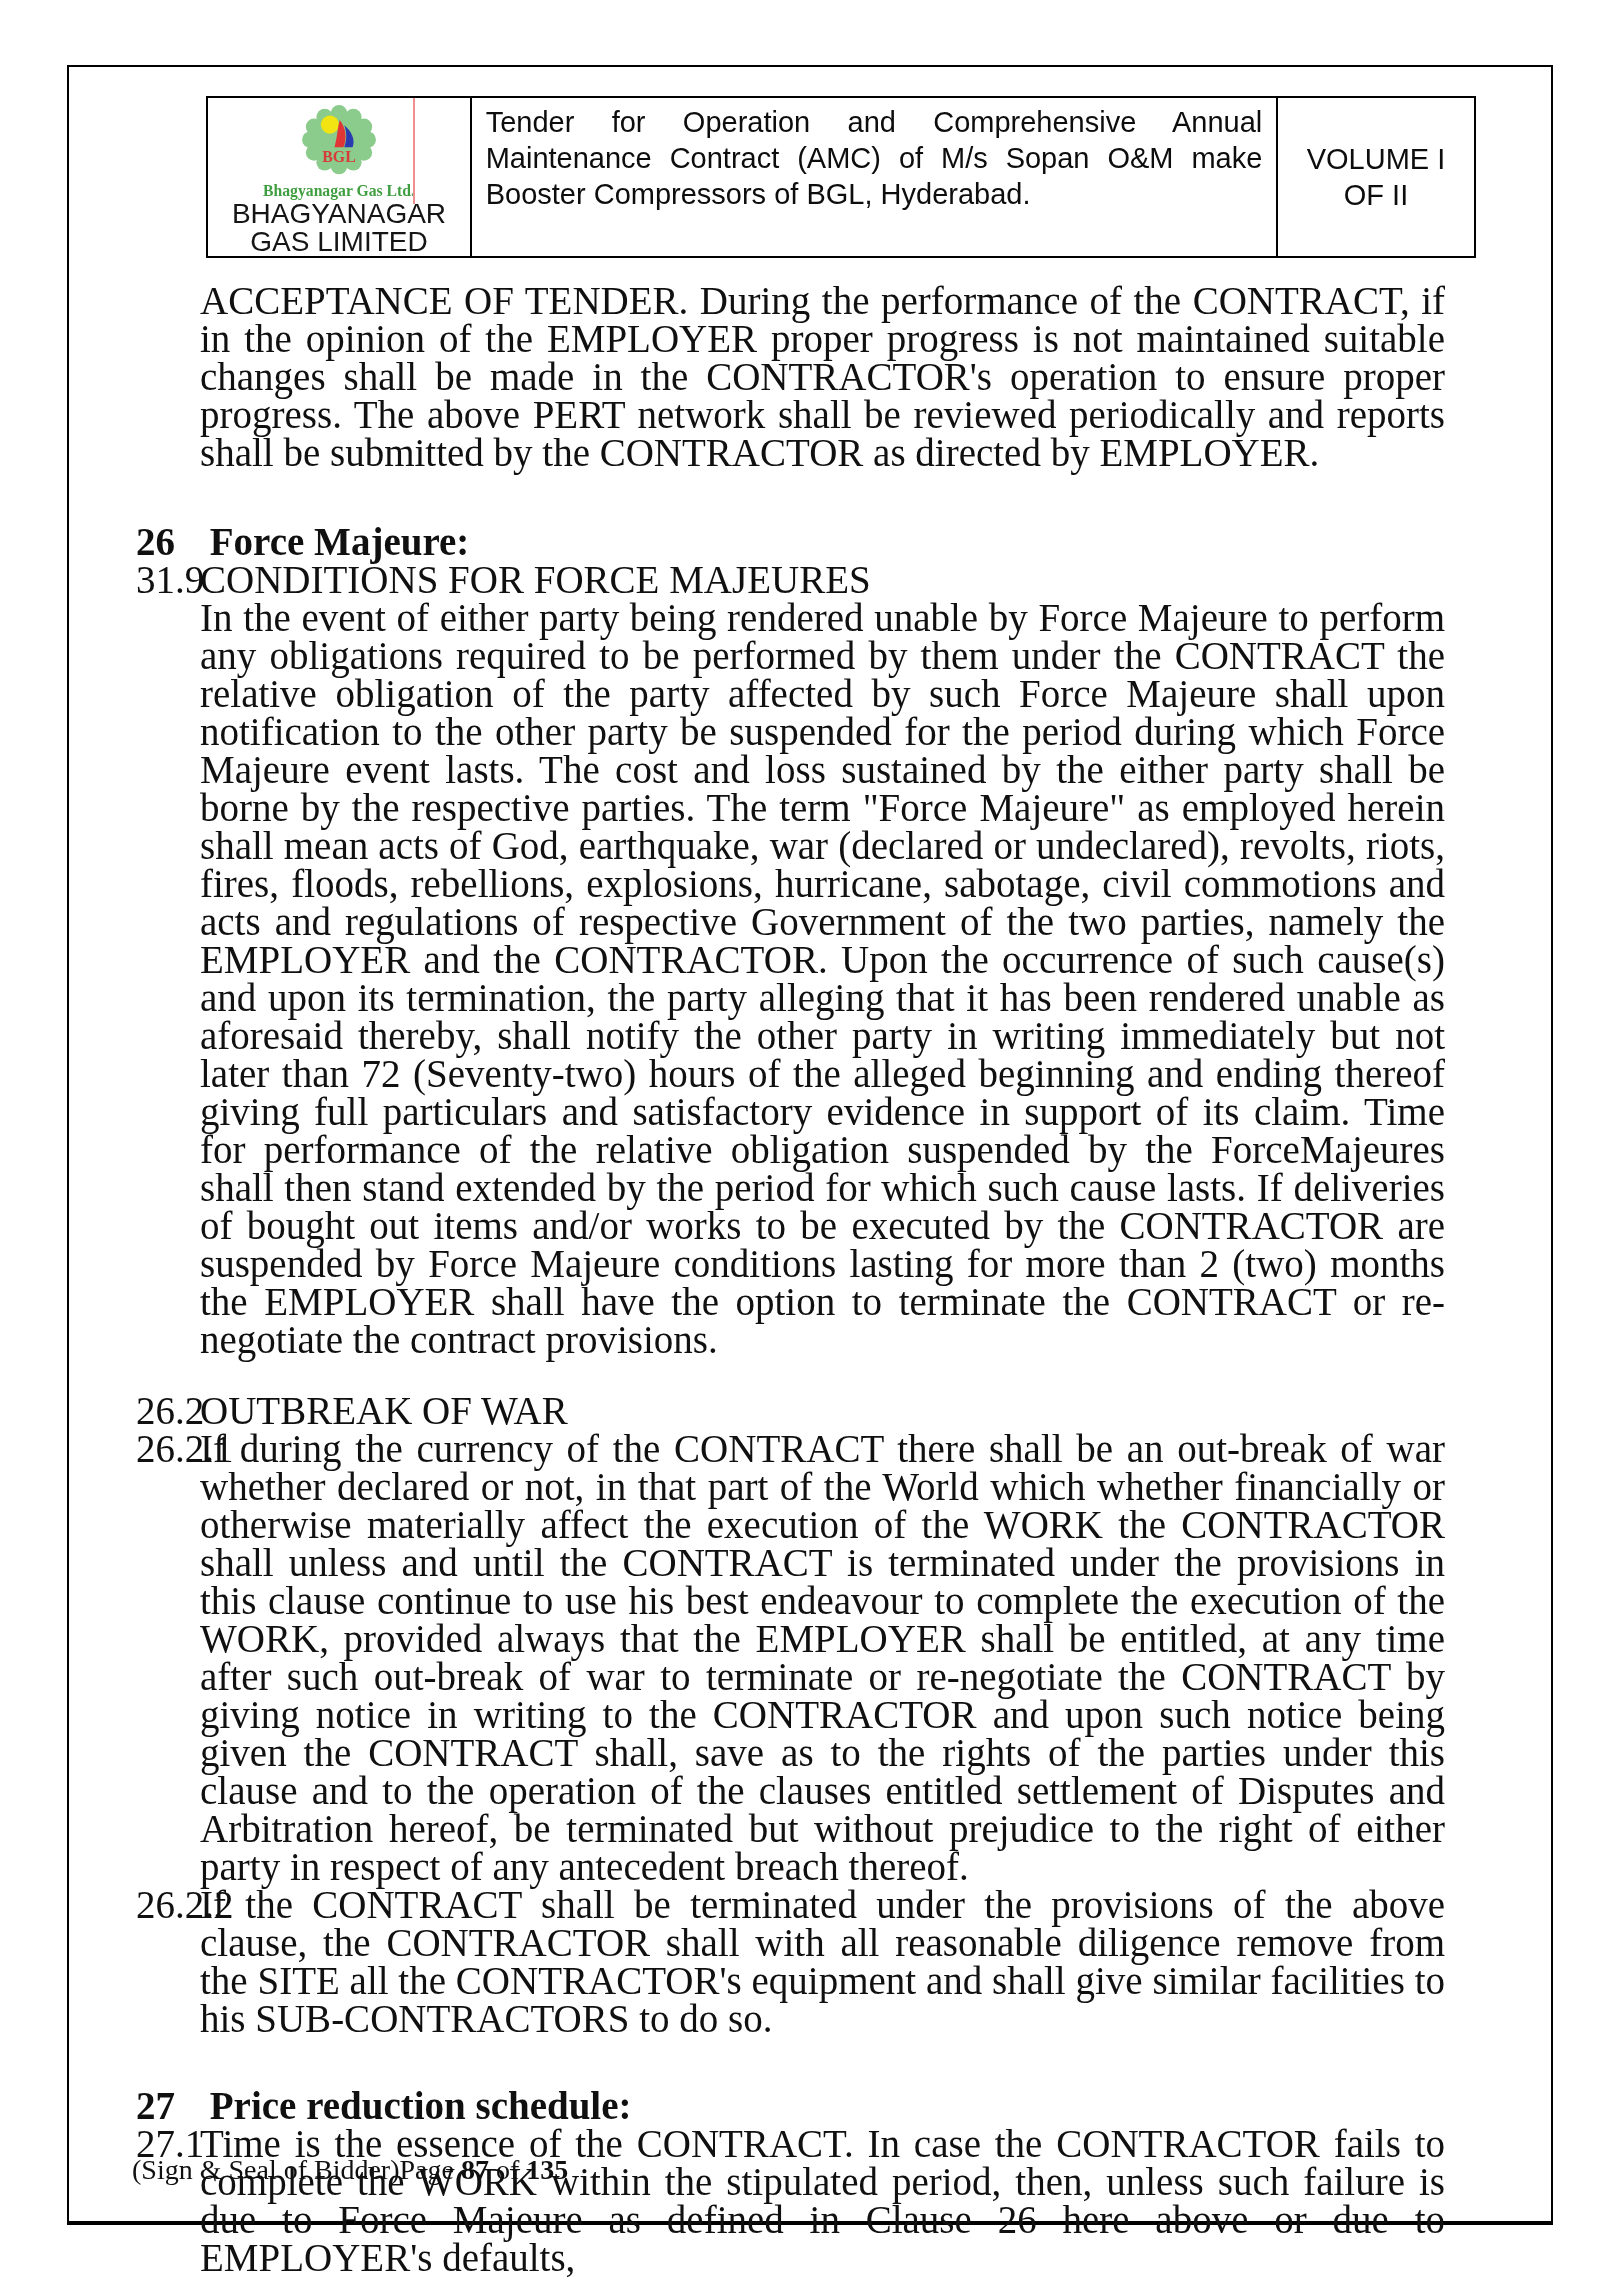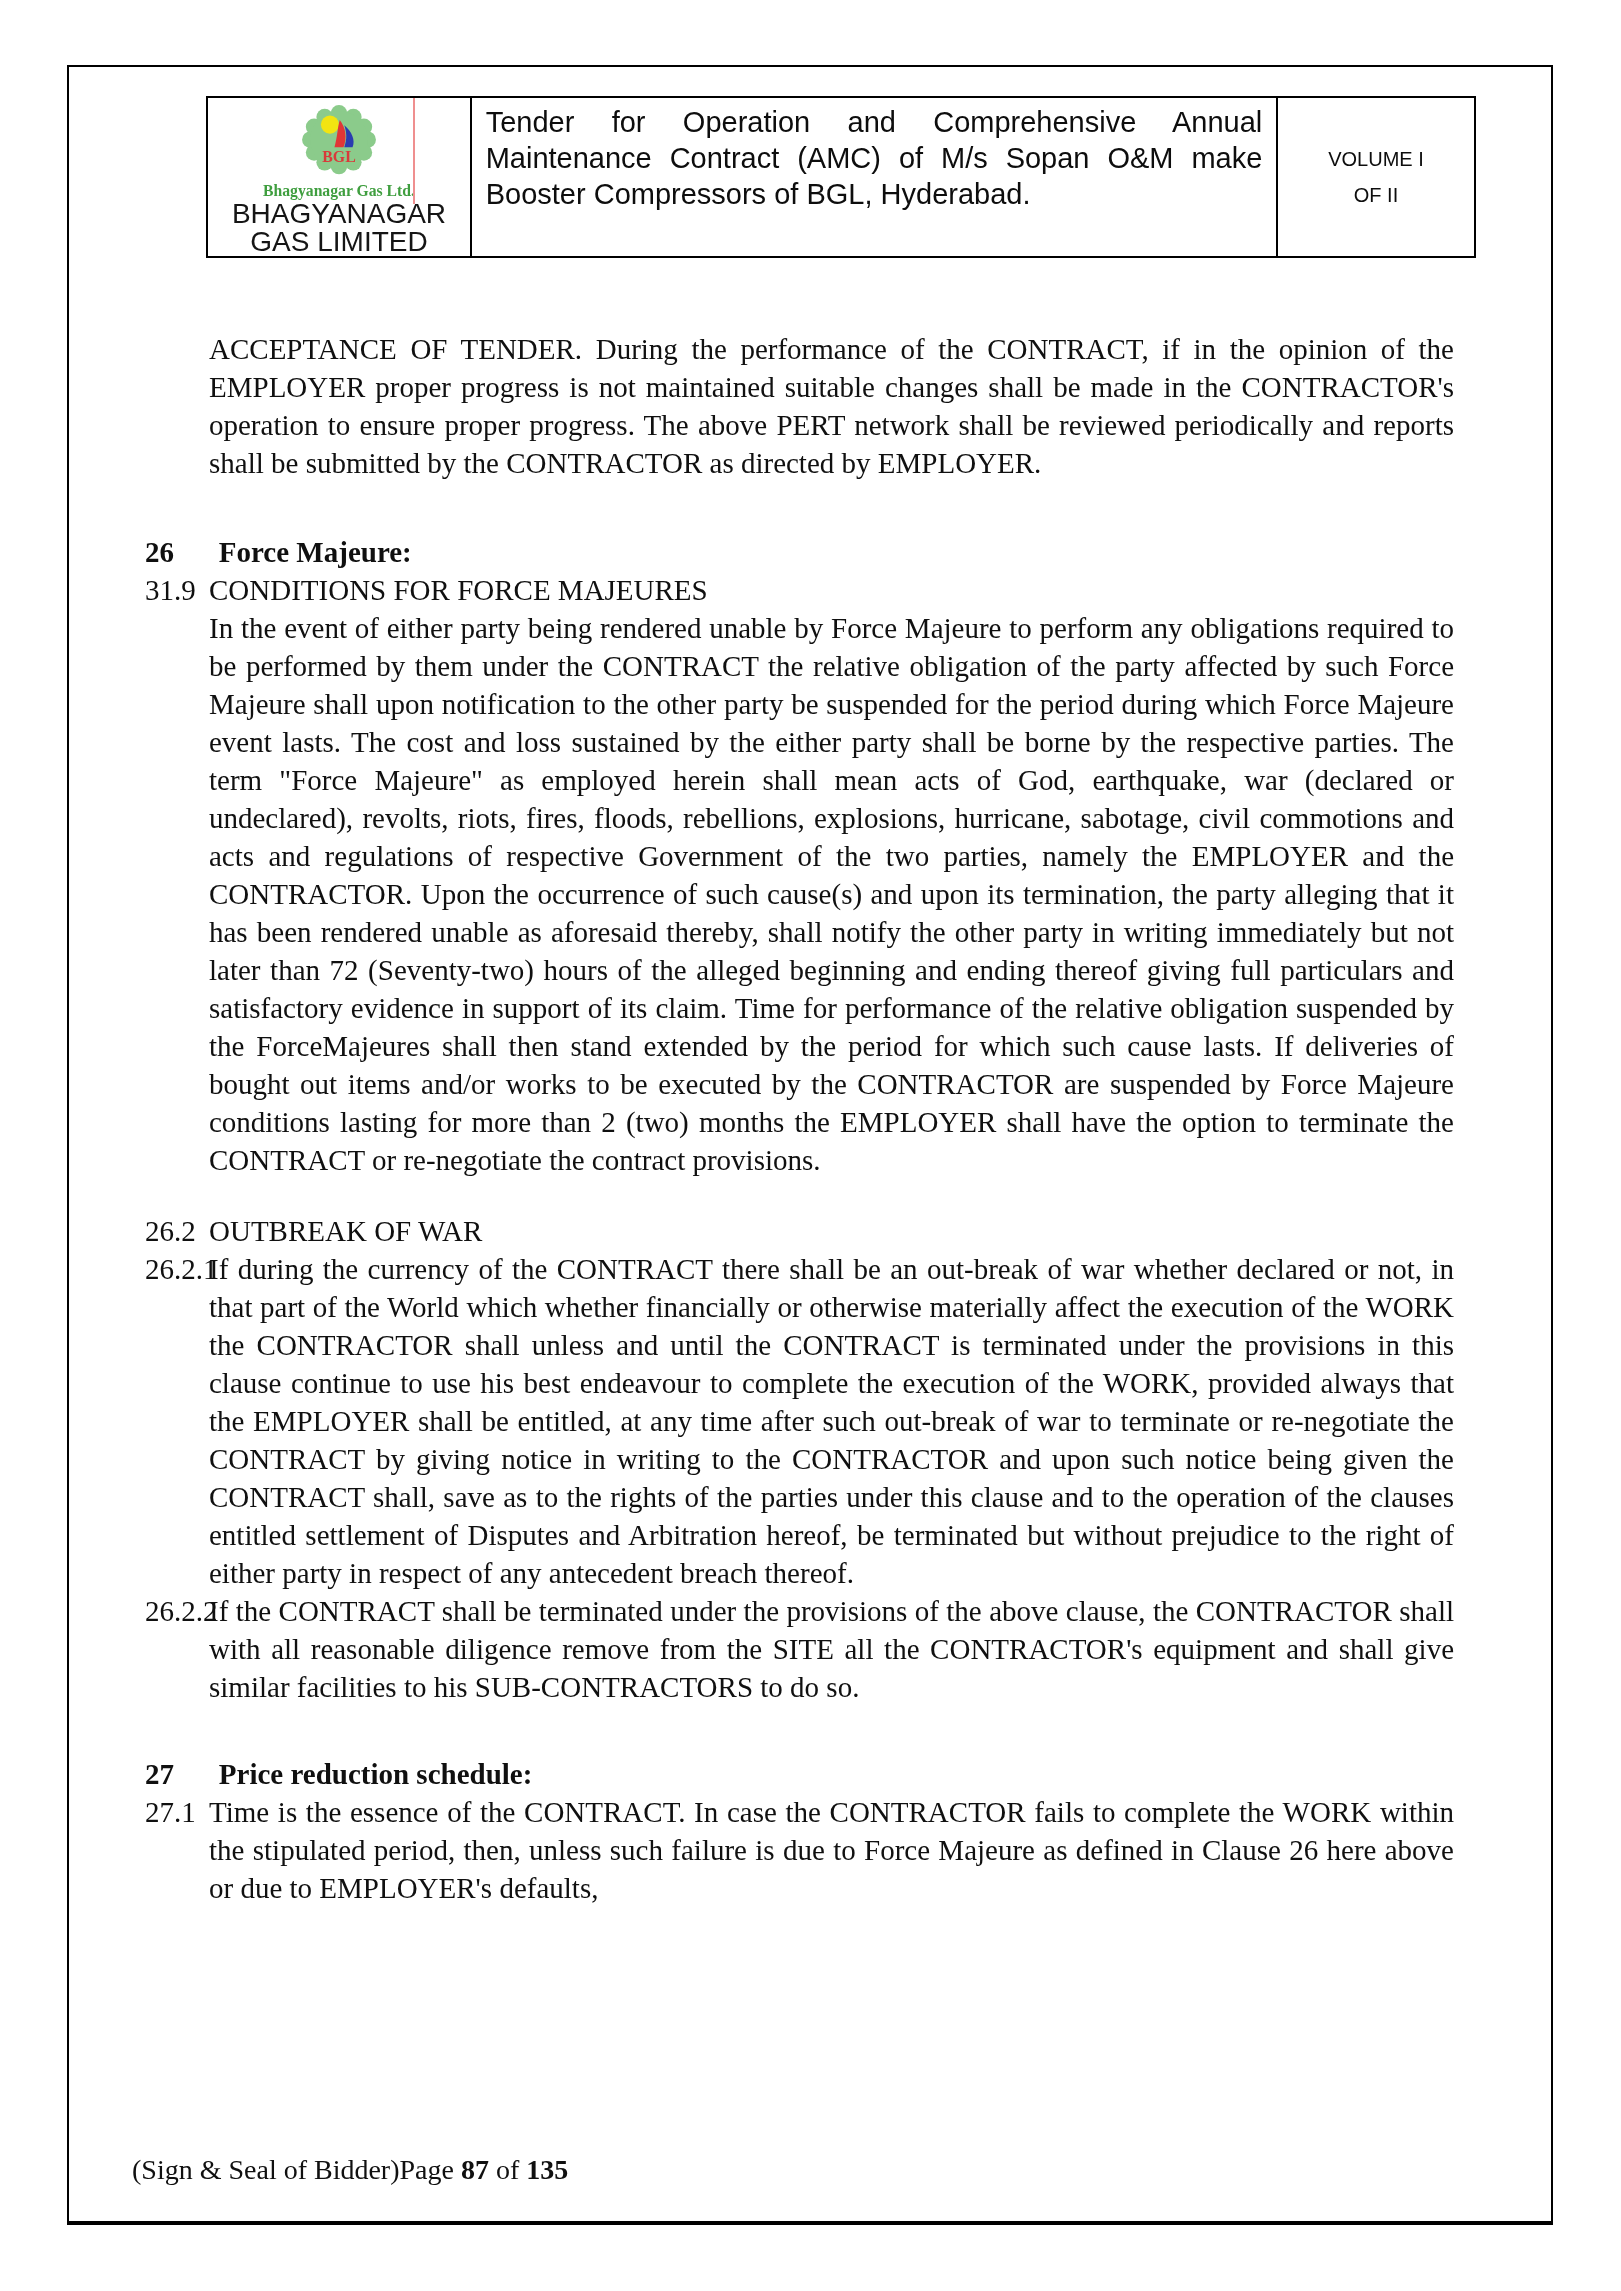--- a/index.html
+++ b/index.html
@@ -72,32 +72,31 @@
   }
   .title-main { text-align: justify; }
   .title-bid { text-align: center; }
   .volume-cell {
     flex: 1;
     display: flex;
     flex-direction: column;
     align-items: center;
     justify-content: center;
     font-family: "Liberation Sans", sans-serif;
-    font-size: 20px;
+    font-size: 29px;
     line-height: 36px;
     color: #0d0d0d;
   }
   
   .body-flow {
     position: absolute;
-    left: 209px; top: 282px;
+    left: 200px; top: 282px;
     width: 1245px;
-    font-size: 29px;
+    font-size: 39px;
     line-height: 38px;
-    margin-top: 48px;
   }
   .para { text-align: justify; }
   .clause { position: relative; }
   .cnum {
     position: absolute;
     left: -64px; top: 0;
     white-space: nowrap;
   }
   .bold { font-weight: bold; }
   .h-indent { padding-left: 9.8px; }

